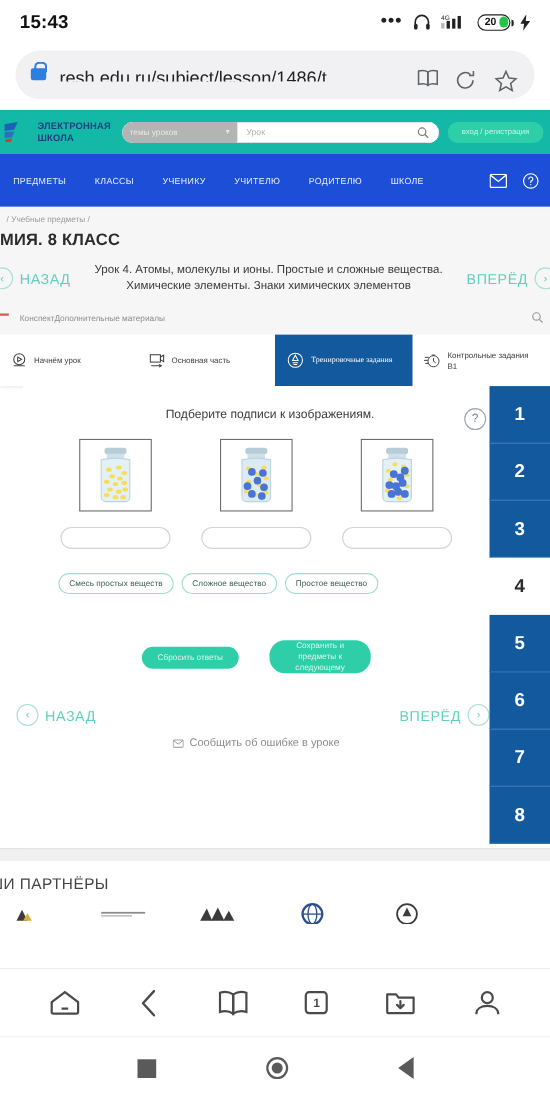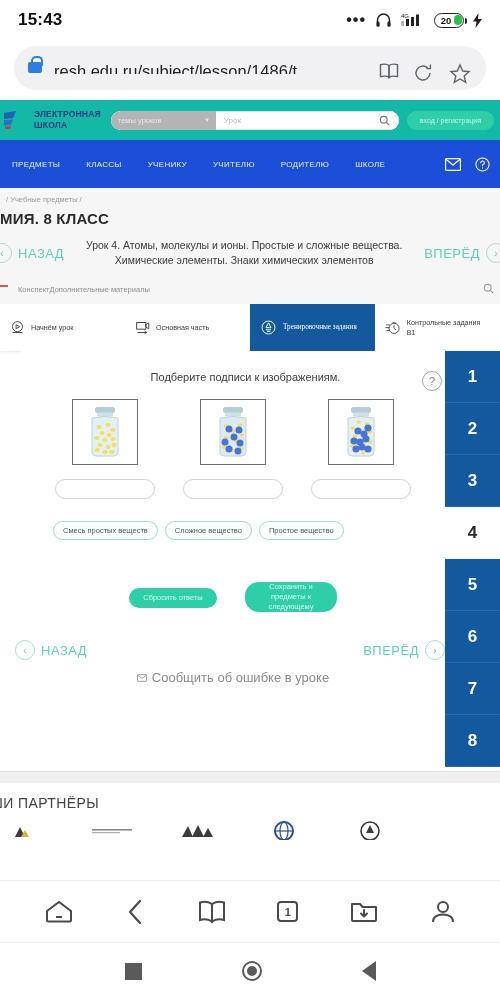--- a/index.html
+++ b/index.html
@@ -180,21 +180,21 @@
   }
   .gbtn.reset { width: 88px; height: 20px; }
   .gbtn.next { width: 92px; height: 30px; margin-top: -6px; }
 
   .bottomnav {
     display: flex; align-items: center; padding: 28px 55px 0 6px; position: relative;
   }
   .bottomnav .navlink.fwd { margin-left: auto; }
   .report {
     display: flex; align-items: center; justify-content: center; gap: 5px;
-    font-size: 13px; color: #8c8c8c; padding: 10px 55px 0 0;
+    font-size: 10px; color: #8c8c8c; padding: 10px 55px 0 0;
   }
 
   
   .rail { position: absolute; right: 0; top: 0; width: 55px; }
   .rail .qn {
     height: 52px; display: flex; align-items: center; justify-content: center;
     background: #13599e; color: #fff; font-size: 17px; font-weight: 700;
     border-bottom: 1px solid #2a6cab;
   }
   .rail .qn.current { background: #fff; color: #2b2b2b; border-bottom: none; }

